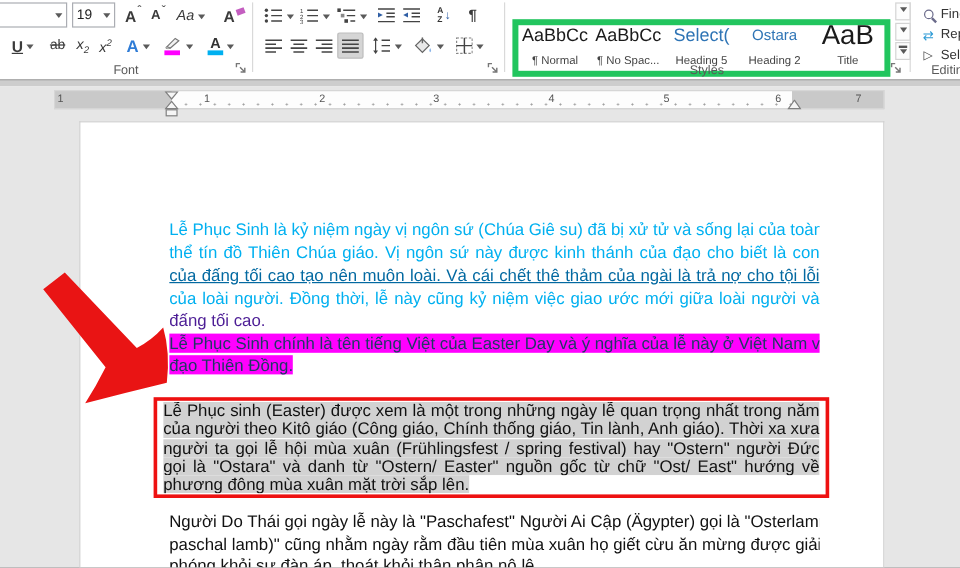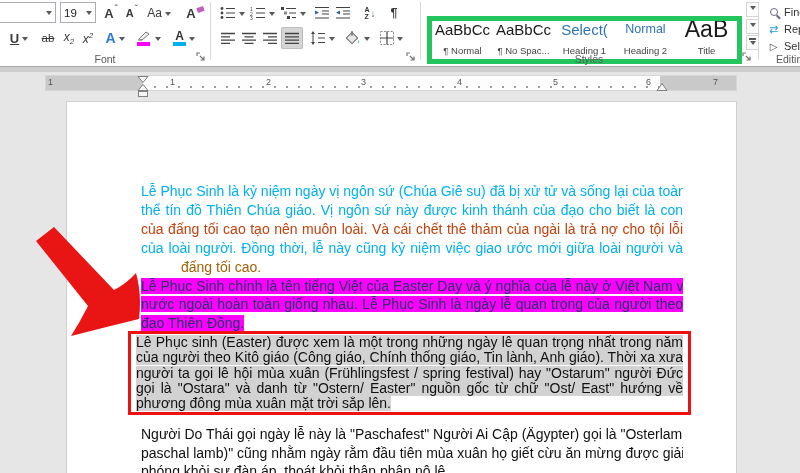--- a/index.html
+++ b/index.html
@@ -90,21 +90,21 @@
         <span class="dd"></span>
       </div>
       <div class="rbtn" style="left:101px;top:2px;width:20px;">
         <span class="bigA">A</span>
           <span class="miniMark">ˆ</span>
       </div>
       <div class="rbtn" style="left:122px;top:2px;width:20px;">
         <span class="bigA" style="font-size:11px;">A</span>
           <span class="miniMark">ˇ</span>
       </div>
-      <div class="rbtn" style="left:145px;top:2px;width:28px;">
+      <div class="rbtn" style="left:145px;top:2px;width:28px;font-style:italic;">
         <span style="font-size:12px;">Aa</span>
         <span class="dd"></span>
       </div>
       <div class="rbtn" style="left:183px;top:2px;width:24px;">
         <span class="bigA">A</span>
         <span style="width:7px;height:5px;background:#c45ec0;transform:rotate(-20deg);margin-left:1px;margin-top:-7px;"></span>
       </div>
 
       <div class="rbtn" style="left:6px;top:27px;width:26px;">
         <span class="ulU">U</span>
@@ -265,24 +265,24 @@
           <div class="styleCard">
             <div class="sample" style="color: rgb(26, 26, 26); font-size: 15px;">AaBbCc</div>
             <div class="cap">¶ Normal</div>
           </div>
           <div class="styleCard">
             <div class="sample" style="color: rgb(26, 26, 26); font-size: 15px;">AaBbCc</div>
             <div class="cap">¶ No Spac...</div>
           </div>
           <div class="styleCard">
             <div class="sample" style="color: rgb(46, 116, 181); font-size: 15px;">Select(</div>
-            <div class="cap">Heading 1</div>
+            <div class="cap">Heading 5</div>
           </div>
           <div class="styleCard">
-            <div class="sample" style="color: rgb(46, 116, 181); font-size: 12.5px;">Normal</div>
+            <div class="sample" style="color: rgb(46, 116, 181); font-size: 12.5px;">Ostara</div>
             <div class="cap">Heading 2</div>
           </div>
           <div class="styleCard">
             <div class="sample" style="color: rgb(26, 26, 26); font-size: 23px;">AaB</div>
             <div class="cap">Title</div>
           </div>
         </div>
       <div class="styScroll">
         <div class="sb">
             <span class="dd" style="margin:0;"></span>
@@ -358,34 +358,33 @@
         <svg width="12" height="9" viewBox="0 0 12 9">
             <polygon points="6,0.5 11,7.5 1,7.5" fill="#f5f5f5" stroke="#808080" stroke-width="1"></polygon>
           </svg>
       </div>
     </div>
 
     <div id="page">
       <div id="para1" class="para">
           <div class="tline just"><span style="color: rgb(0, 176, 240);">Lễ Phục Sinh là kỷ niệm ngày vị ngôn sứ (Chúa Giê su) đã bị xử tử và sống lại của toàn</span></div>
           <div class="tline just"><span style="color: rgb(0, 176, 240);">thể tín đồ Thiên Chúa giáo. Vị ngôn sứ này được kinh thánh của đạo cho biết là con</span></div>
-          <div class="tline just"><span style="color: #c2410c;">của đấng tối cao tạo nên muôn loài. Và cái chết thê thảm của ngài là trả nợ cho tội lỗi</span></div>
+          <div class="tline just"><span style="color: #0369a1; text-decoration: underline;">của đấng tối cao tạo nên muôn loài. Và cái chết thê thảm của ngài là trả nợ cho tội lỗi</span></div>
           <div class="tline just"><span style="color: rgb(0, 176, 240);">của loài người. Đồng thời, lễ này cũng kỷ niệm việc giao ước mới giữa loài người và</span></div>
-          <div class="tline"><span style="color: #a16207; margin-left: 40px;">đấng tối cao.</span></div>
+          <div class="tline"><span style="color: #4c1d95;">đấng tối cao.</span></div>
         </div>
       <div id="para2" class="para">
           <div class="tline just"><span style="color: rgb(31, 56, 100); background: rgb(255, 0, 255);">Lễ Phục Sinh chính là tên tiếng Việt của Easter Day và ý nghĩa của lễ này ở Việt Nam và</span></div>
-          <div class="tline just"><span style="color: rgb(31, 56, 100); background: rgb(255, 0, 255);">nước ngoài hoàn toàn giống nhau. Lễ Phục Sinh là ngày lễ quan trọng của người theo</span></div>
           <div class="tline"><span style="color: rgb(31, 56, 100); background: rgb(255, 0, 255);">đạo Thiên Đồng.</span></div>
         </div>
       <div id="para3box" style="position:absolute;">
         <div id="para3" class="para">
             <div class="tline just"><span style="color: rgb(17, 17, 17); background: rgb(210, 210, 210); margin-top: 47px;">Lễ Phục sinh (Easter) được xem là một trong những ngày lễ quan trọng nhất trong năm</span></div>
             <div class="tline just"><span style="color: rgb(17, 17, 17); background: rgb(210, 210, 210);">của người theo Kitô giáo (Công giáo, Chính thống giáo, Tin lành, Anh giáo). Thời xa xưa</span></div>
-            <div class="tline just"><span style="color: rgb(17, 17, 17); background: rgb(210, 210, 210);">người ta gọi lễ hội mùa xuân (Frühlingsfest / spring festival) hay "Ostarum" người Đức</span></div>
+            <div class="tline just"><span style="color: rgb(17, 17, 17); background: rgb(210, 210, 210);">người ta gọi lễ hội mùa xuân (Frühlingsfest / spring festival) hay "Ostern" người Đức</span></div>
             <div class="tline just"><span style="color: rgb(17, 17, 17); background: rgb(210, 210, 210);">gọi là "Ostara" và danh từ "Ostern/ Easter" nguồn gốc từ chữ "Ost/ East" hướng về</span></div>
             <div class="tline"><span style="color: rgb(17, 17, 17); background: rgb(210, 210, 210);">phương đông mùa xuân mặt trời sắp lên.</span></div>
           </div>
       </div>
       <div id="para4" class="para">
           <div class="tline just"><span style="color: rgb(17, 17, 17);">Người Do Thái gọi ngày lễ này là "Paschafest" Người Ai Cập (Ägypter) gọi là "Osterlamm/</span></div>
           <div class="tline just"><span style="color: rgb(17, 17, 17);">paschal lamb)" cũng nhằm ngày rằm đầu tiên mùa xuân họ giết cừu ăn mừng được giải</span></div>
           <div class="tline"><span style="color: rgb(17, 17, 17);">phóng khỏi sự đàn áp, thoát khỏi thân phận nô lệ.</span></div>
         </div>
     </div>

